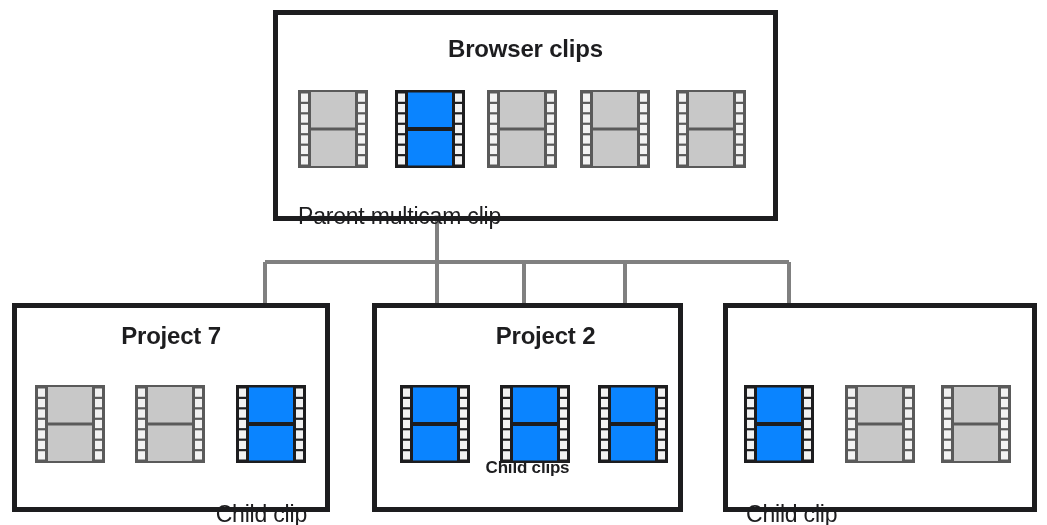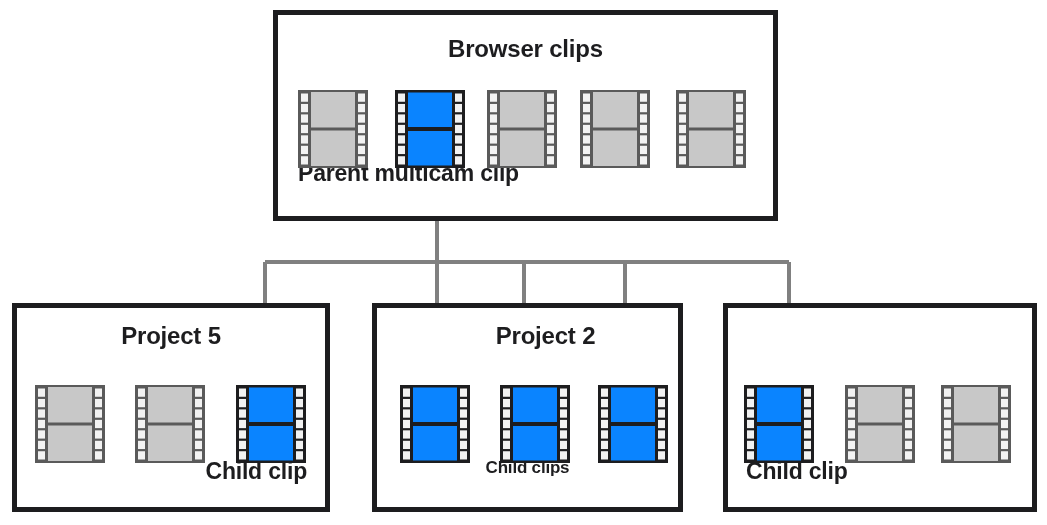--- a/index.html
+++ b/index.html
@@ -33,24 +33,25 @@
     text-align: center;
     font-size: 24px;
     font-weight: bold;
     color: #1d1d1f;
     letter-spacing: -0.2px;
     white-space: nowrap;
   }
   .caption {
     position: absolute;
     font-size: 23px;
-    font-weight: bold;
+    font-weight: normal;
     color: #1d1d1f;
     letter-spacing: -0.2px;
     white-space: nowrap;
+    margin-top: 43px;
   }
 
   
   .clip {
     position: absolute;
     display: block;
   }
 
   
   #connectors {
@@ -88,21 +89,21 @@
       <polygon points="779,368 799,368 789,386"></polygon>
     </g>
   </svg>
 
   <div class="box" style="left:273px; top:10px; width:505px; height:211px;">
     <div class="box-title" style="top:20px;">Browser clips</div>
     <div class="caption" style="left:20px; top:145px;">Parent multicam clip</div>
   </div>
 
   <div class="box" style="left:12px; top:303px; width:318px; height:209px;">
-    <div class="box-title" style="top:14px;">Project 5</div>
+    <div class="box-title" style="top:14px;">Project 7</div>
     <div class="caption" style="right:18px; top:150px;">Child clip</div>
   </div>
 
   <div class="box" style="left:372px; top:303px; width:311px; height:209px;">
     <div class="box-title" style="top:14px;margin-left:36px;">Project 2</div>
     <div class="box-title caption-center" style="top:150px; font-size:17px;">Child clips</div>
   </div>
 
   <div class="box" style="left:723px; top:303px; width:314px; height:209px;">
     <div class="caption" style="left:18px; top:150px;">Child clip</div>

